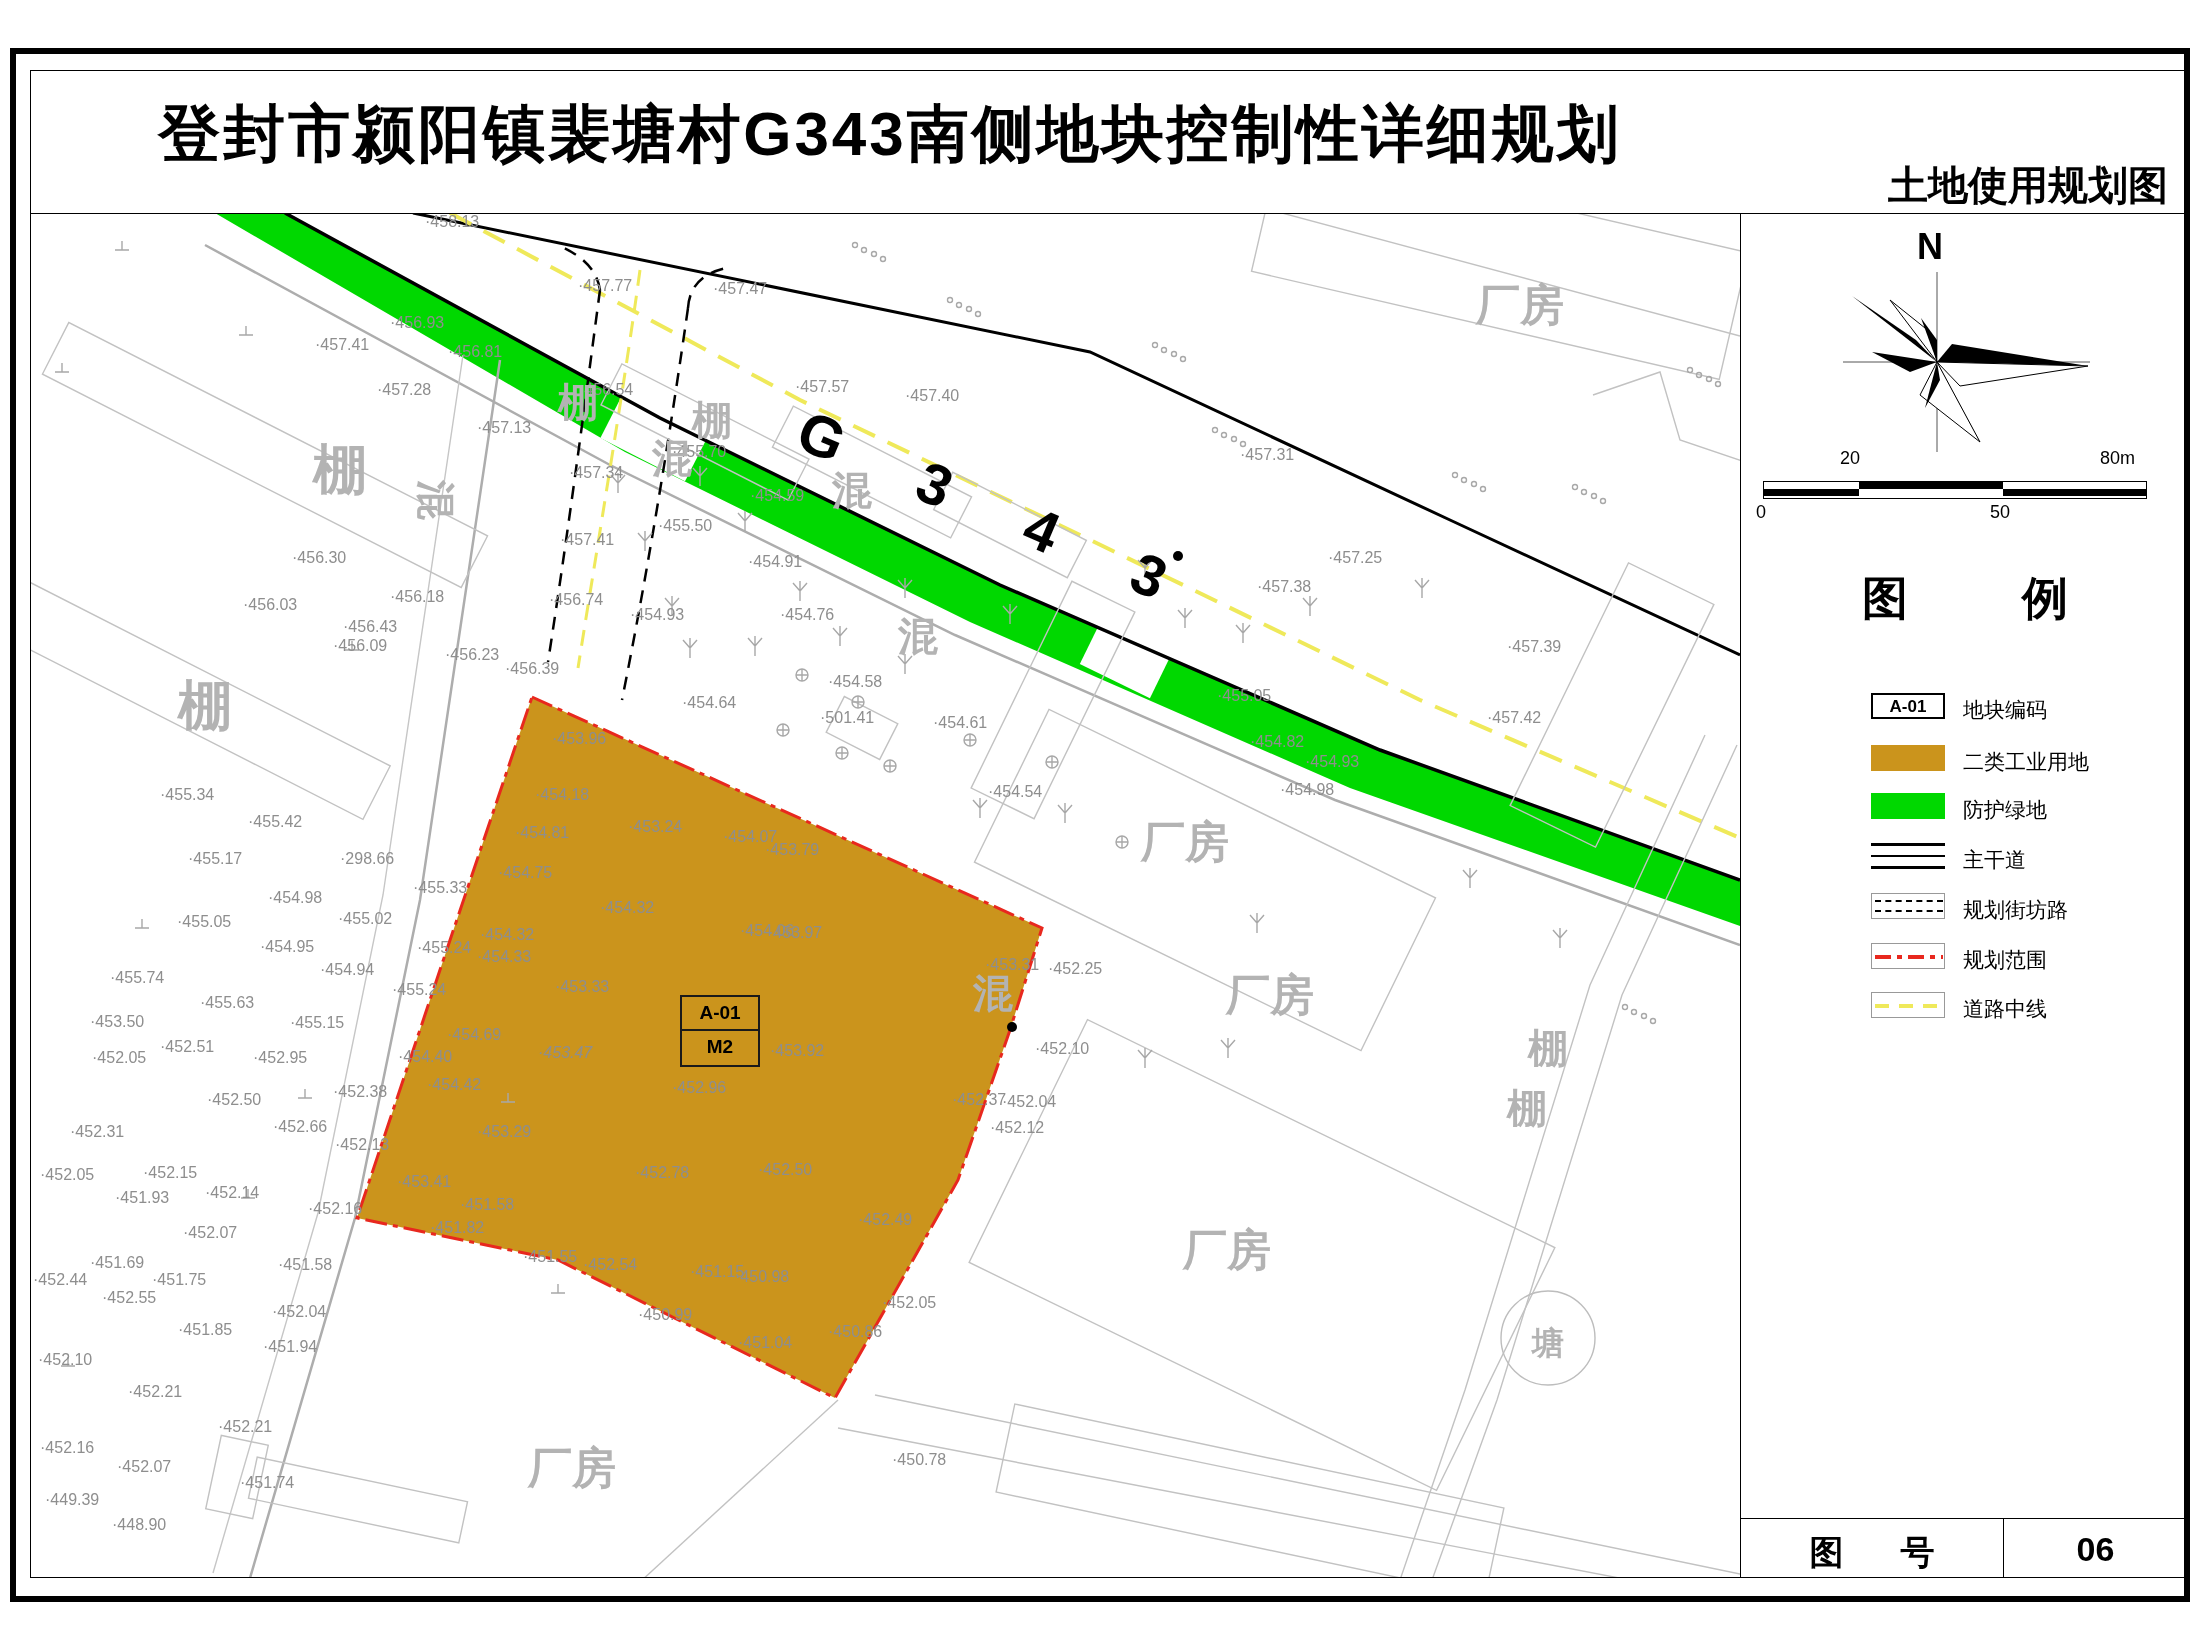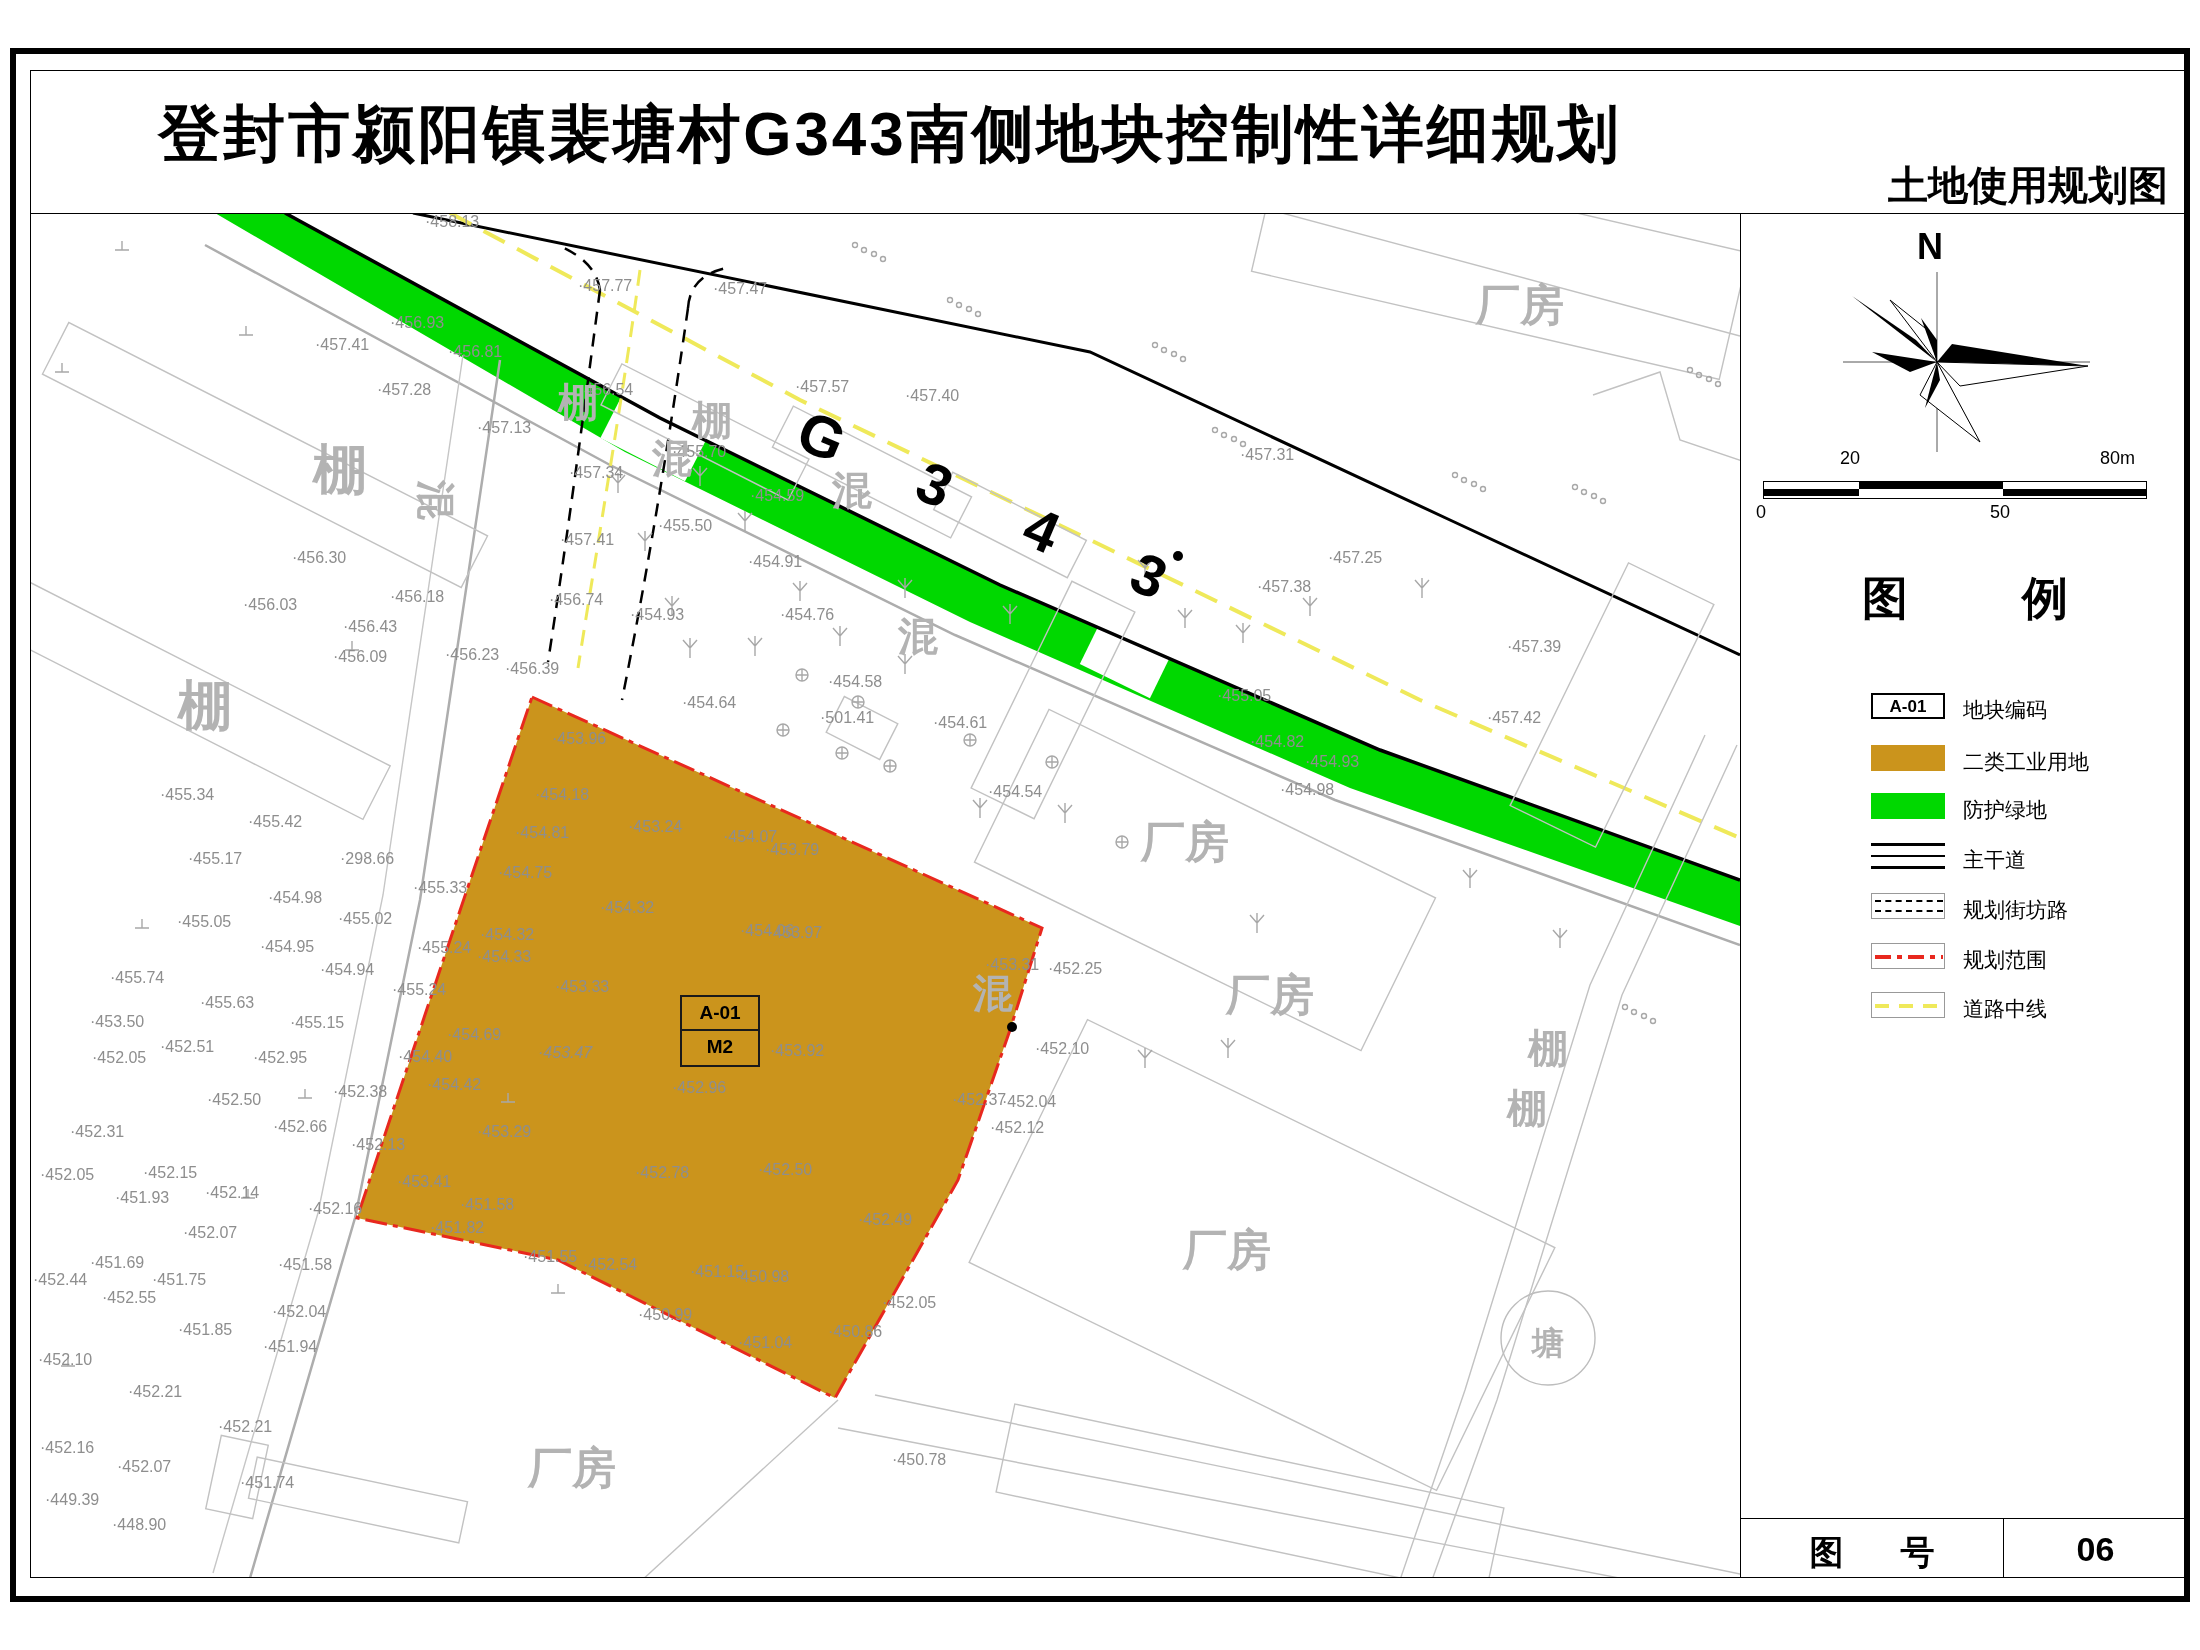--- a/index.html
+++ b/index.html
@@ -288,21 +288,21 @@
       <span class="spot" style="left: 627px; top: 303px;">·455.50</span>
       <span class="spot" style="left: 599px; top: 392px;">·454.93</span>
       <span class="spot" style="left: 717px; top: 339px;">·454.91</span>
       <span class="spot" style="left: 749px; top: 392px;">·454.76</span>
       <span class="spot" style="left: 719px; top: 273px;">·454.59</span>
       <span class="spot" style="left: 261px; top: 335px;">·456.30</span>
       <span class="spot" style="left: 212px; top: 382px;">·456.03</span>
       <span class="spot" style="left: 359px; top: 374px;">·456.18</span>
       <span class="spot" style="left: 518px; top: 377px;">·456.74</span>
       <span class="spot" style="left: 312px; top: 404px;">·456.43</span>
-      <span class="spot" style="left: 302px; top: 434px;">·456.09</span>
+      <span class="spot" style="left: 302px; top: 423px;">·456.09</span>
       <span class="spot" style="left: 414px; top: 432px;">·456.23</span>
       <span class="spot" style="left: 474px; top: 446px;">·456.39</span>
       <span class="spot" style="left: 651px; top: 480px;">·454.64</span>
       <span class="spot" style="left: 797px; top: 459px;">·454.58</span>
       <span class="spot" style="left: 789px; top: 495px;">·501.41</span>
       <span class="spot" style="left: 902px; top: 500px;">·454.61</span>
       <span class="spot" style="left: 957px; top: 569px;">·454.54</span>
       <span class="spot" style="left: 1186px; top: 473px;">·455.05</span>
       <span class="spot" style="left: 1219px; top: 519px;">·454.82</span>
       <span class="spot" style="left: 1274px; top: 539px;">·454.93</span>
@@ -357,21 +357,21 @@
       <span class="spot" style="left: 59px; top: 799px;">·453.50</span>
       <span class="spot" style="left: 259px; top: 800px;">·455.15</span>
       <span class="spot" style="left: 129px; top: 824px;">·452.51</span>
       <span class="spot" style="left: 61px; top: 835px;">·452.05</span>
       <span class="spot" style="left: 222px; top: 835px;">·452.95</span>
       <span class="spot" style="left: 367px; top: 834px;">·454.40</span>
       <span class="spot" style="left: 176px; top: 877px;">·452.50</span>
       <span class="spot" style="left: 39px; top: 909px;">·452.31</span>
       <span class="spot" style="left: 242px; top: 904px;">·452.66</span>
       <span class="spot" style="left: 302px; top: 869px;">·452.38</span>
-      <span class="spot" style="left: 304px; top: 922px; margin-left: 16px;">·452.13</span>
+      <span class="spot" style="left: 304px; top: 922px;">·452.13</span>
       <span class="spot" style="left: 9px; top: 952px;">·452.05</span>
       <span class="spot" style="left: 112px; top: 950px;">·452.15</span>
       <span class="spot" style="left: 84px; top: 975px;">·451.93</span>
       <span class="spot" style="left: 174px; top: 970px;">·452.14</span>
       <span class="spot" style="left: 277px; top: 986px;">·452.16</span>
       <span class="spot" style="left: 152px; top: 1010px;">·452.07</span>
       <span class="spot" style="left: 59px; top: 1040px;">·451.69</span>
       <span class="spot" style="left: 121px; top: 1057px;">·451.75</span>
       <span class="spot" style="left: 247px; top: 1042px;">·451.58</span>
       <span class="spot" style="left: 2px; top: 1057px;">·452.44</span>

